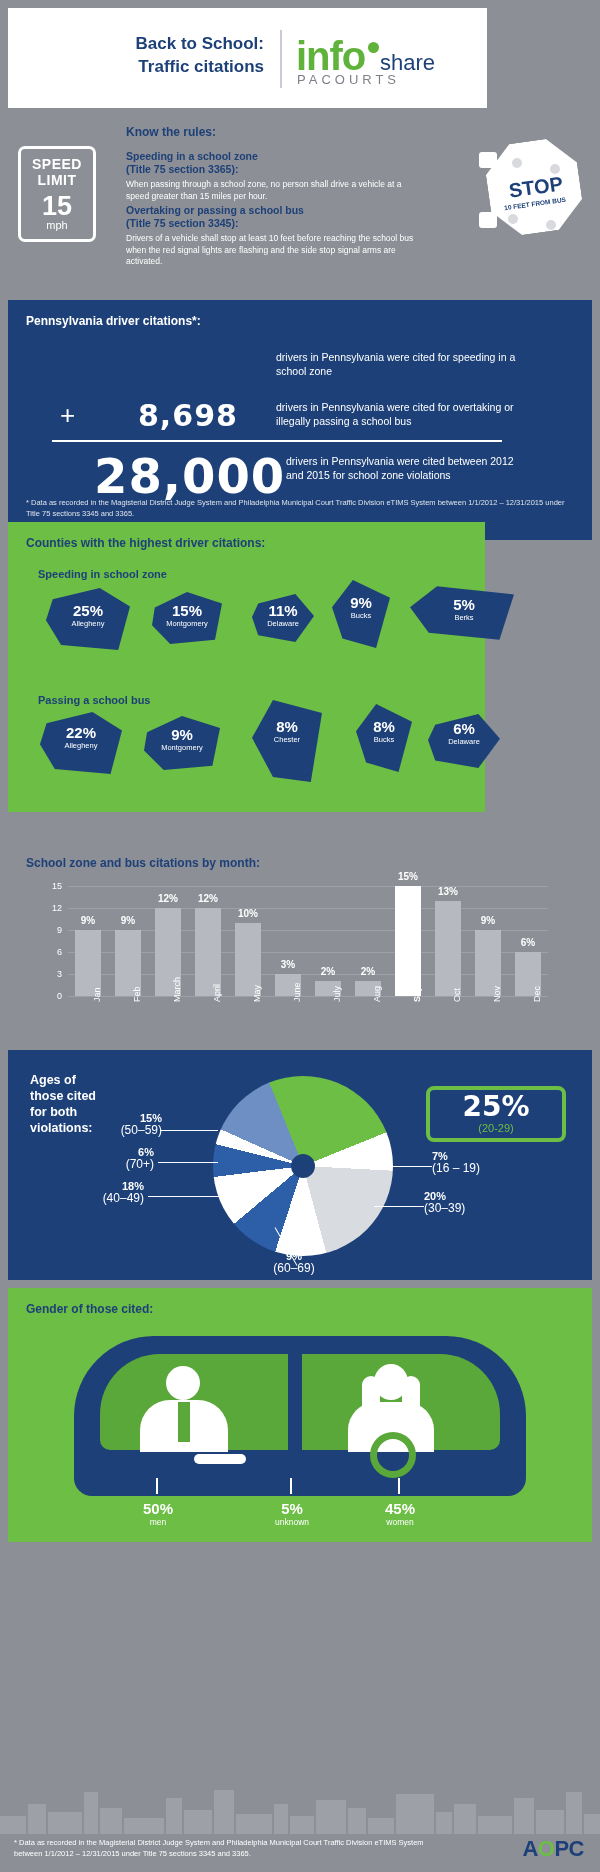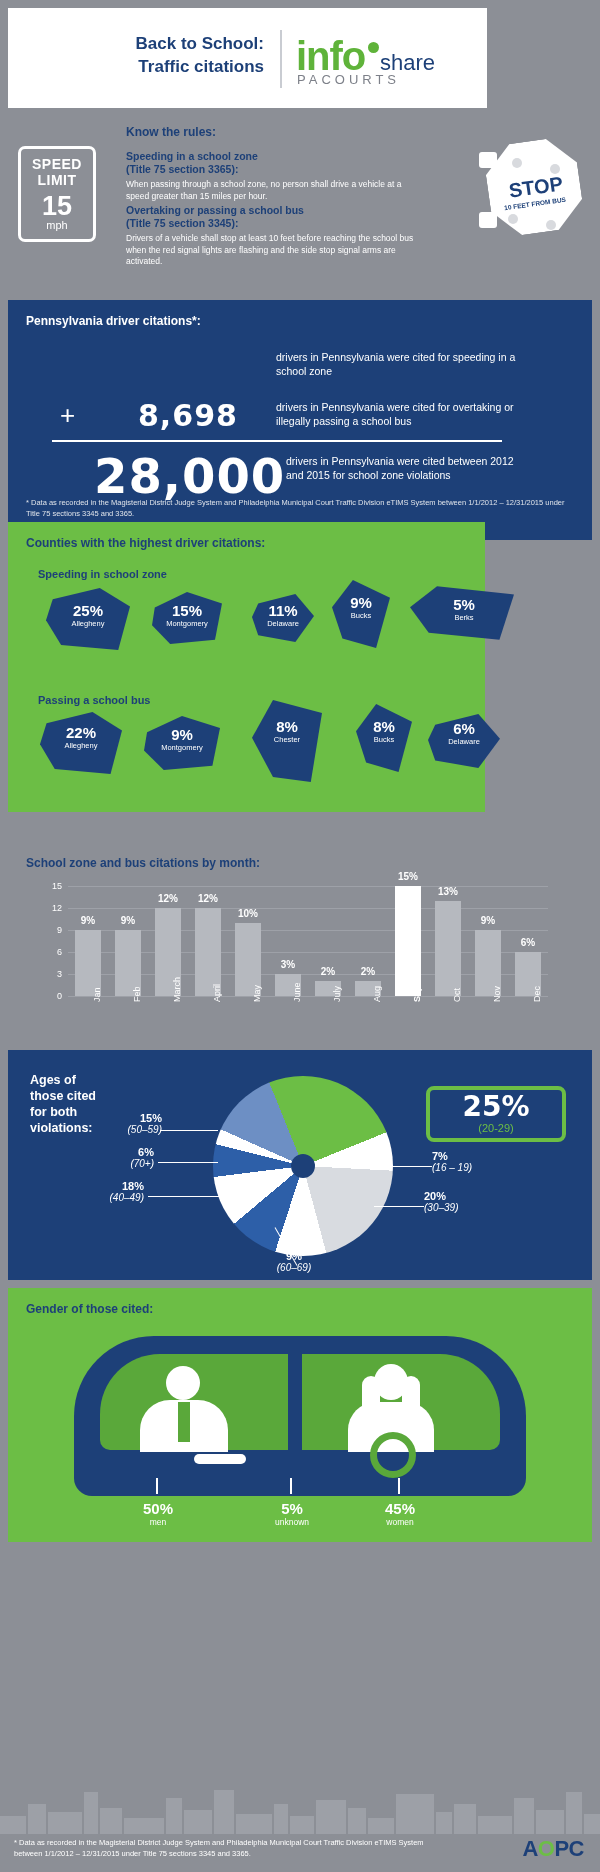--- a/index.html
+++ b/index.html
@@ -101,21 +101,21 @@
       #2d5fa8 220deg 252deg,
       #ffffff 252deg 285deg,
       #2d5fa8 285deg 306deg,
       #ffffff 306deg 316deg,
       #6d8fc4 316deg 338deg
     );
   }
   .pie-hub { position:absolute; left:78px; top:78px; width:24px; height:24px; border-radius:50%; background:#1d4078; }
   .callout { position:absolute; color:#ffffff; font-size:10px; line-height:12px; }
   .callout .p { font-weight:bold; font-size:11px; }
-  .callout .a { font-size:10px; font-style:italic; }
+  .callout .a { font-size:12px; }
   .ages-badge {
     position:absolute; left:418px; top:36px; width:140px; height:56px;
     background:#1d4078; border:4px solid #6cbe45; border-radius:8px; text-align:center;
   }
   .ages-badge .p { color:#ffffff; font-weight:bold; font-size:28px; line-height:30px; margin-top:2px; font-family:"DejaVu Sans", sans-serif; }
   .ages-badge .a { color:#6cbe45; font-weight:normal; font-size:11px; }
   .leader { position:absolute; background:#ffffff; height:1px; }
 
   
   .gen { position:absolute; left:8px; top:1288px; width:584px; height:254px; background:#6cbe45; }

